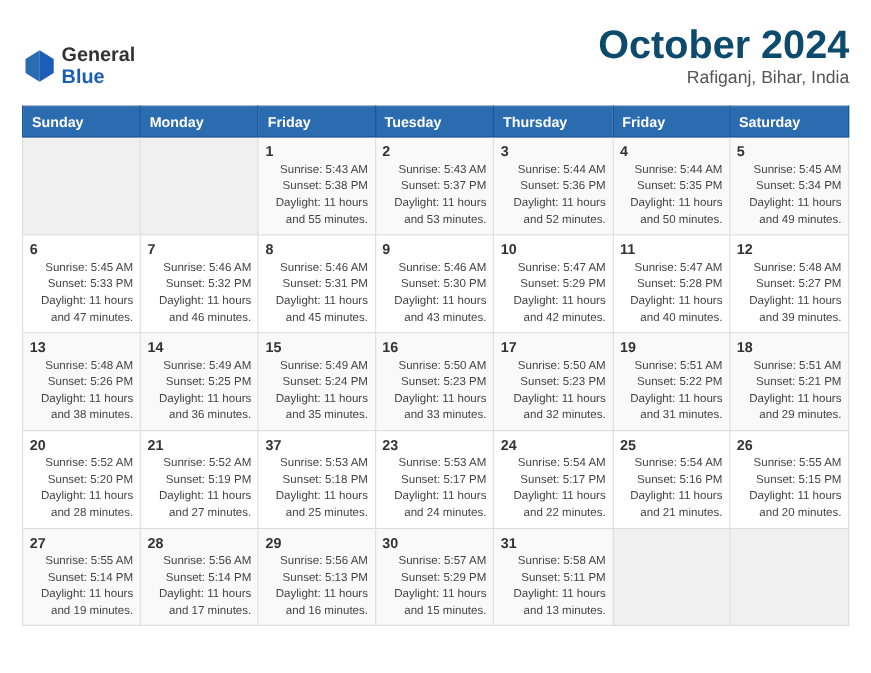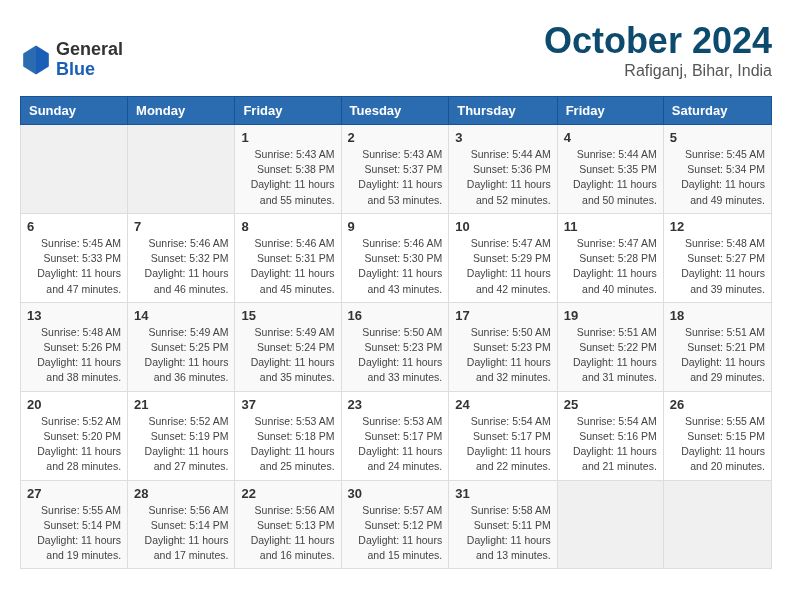--- a/index.html
+++ b/index.html
@@ -330,30 +330,30 @@
 and 19 minutes.</div>
         </td>
         <td>
           <span class="day-number">28</span>
           <div class="day-info" style="white-space: pre-line;">Sunrise: 5:56 AM
 Sunset: 5:14 PM
 Daylight: 11 hours
 and 17 minutes.</div>
         </td>
         <td>
-          <span class="day-number">22</span>
+          <span class="day-number">29</span>
           <div class="day-info" style="white-space: pre-line;">Sunrise: 5:56 AM
 Sunset: 5:13 PM
 Daylight: 11 hours
 and 16 minutes.</div>
         </td>
         <td>
           <span class="day-number">30</span>
           <div class="day-info" style="white-space: pre-line;">Sunrise: 5:57 AM
-Sunset: 5:12 PM
+Sunset: 5:29 PM
 Daylight: 11 hours
 and 15 minutes.</div>
         </td>
         <td>
           <span class="day-number">31</span>
           <div class="day-info" style="white-space: pre-line;">Sunrise: 5:58 AM
 Sunset: 5:11 PM
 Daylight: 11 hours
 and 13 minutes.</div>
         </td>

